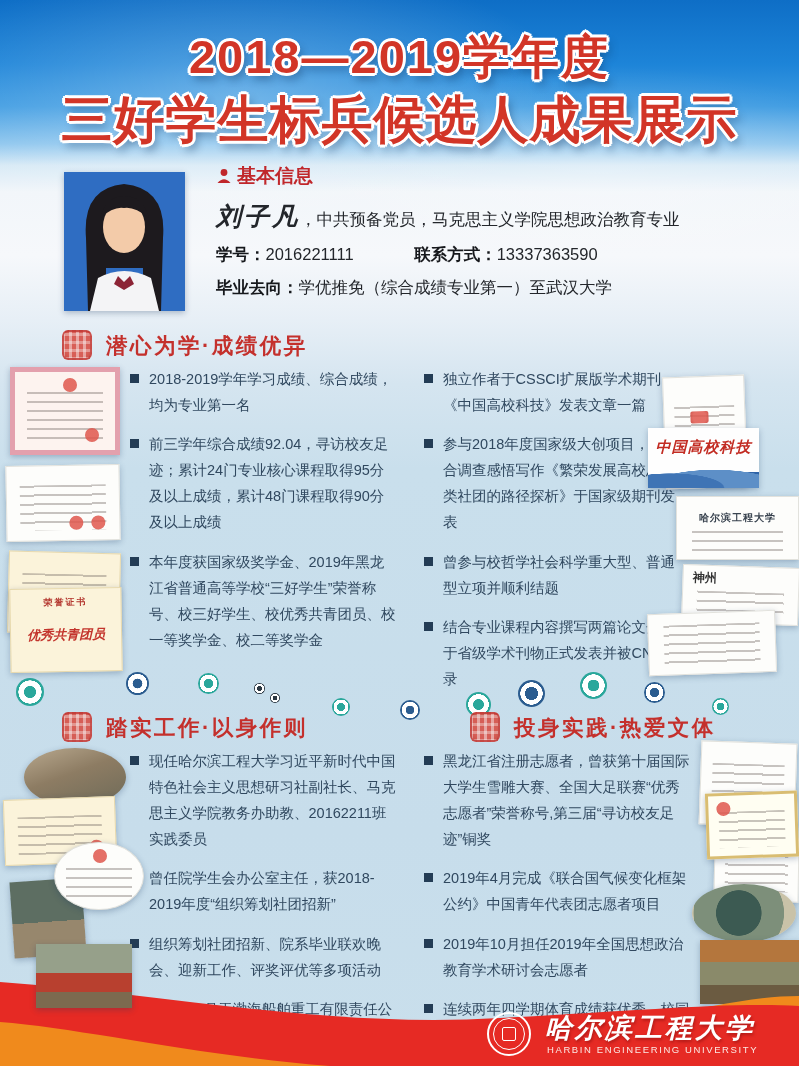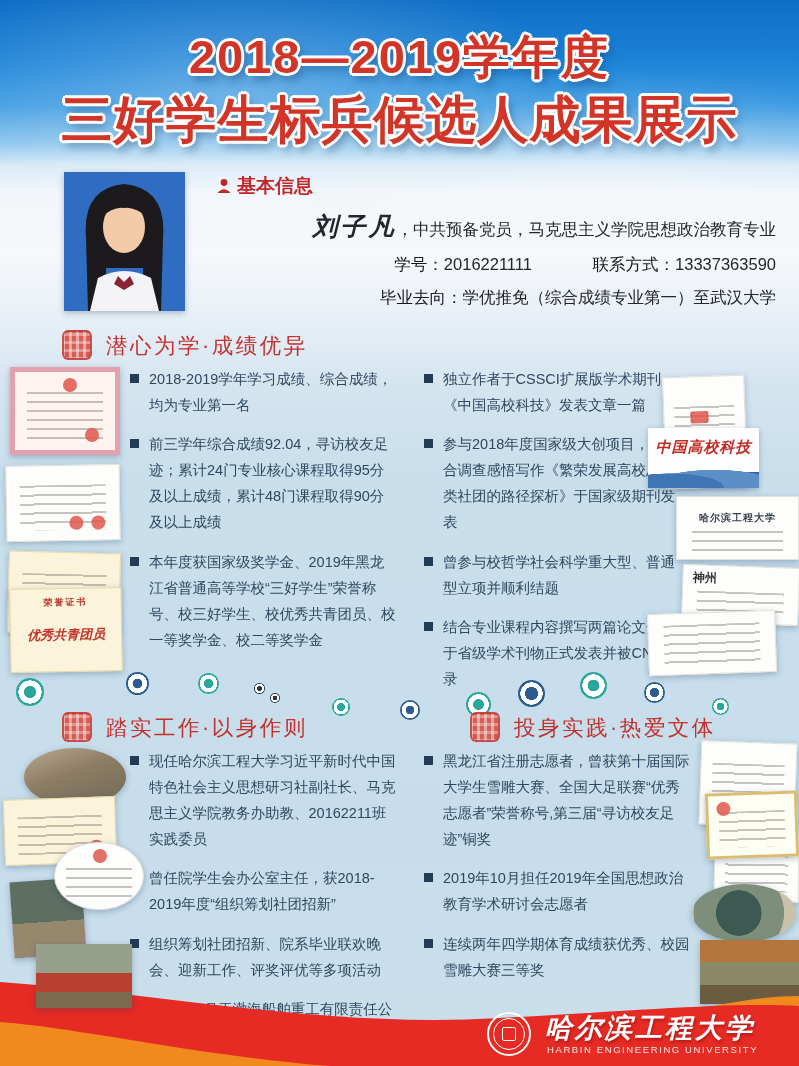--- a/index.html
+++ b/index.html
@@ -22,31 +22,31 @@
     letter-spacing:2px;
     text-shadow:-2px -2px 0 #fff, 2px -2px 0 #fff, -2px 2px 0 #fff, 2px 2px 0 #fff,
       0 -3px 0 #fff, 0 3px 0 #fff, -3px 0 0 #fff, 3px 0 0 #fff, 4px 6px 8px rgba(10,40,80,.45);
   }
   .title-1{ top:26px; font-size:47px; }
   .title-2{ top:86px; font-size:51px; letter-spacing:1px; }
 
   
   .photo{ position:absolute; left:64px; top:172px; width:121px; height:139px;
     box-shadow:0 2px 6px rgba(20,50,90,.3); }
-  .info{ position:absolute; left:216px; top:173px; width:560px; color:#23262b;text-align:right; }
+  .info{ position:absolute; left:216px; top:163px; width:560px; color:#23262b; }
   .info-head{ display:flex; align-items:center; gap:5px; color:#c0272b; font-weight:bold; font-size:19px; }
   .info-line{ margin-top:11px; font-size:16.5px; }
   .info-name{ font-family:"DejaVu Serif","Liberation Serif",serif; font-style:italic; font-weight:bold;
     font-size:25px; letter-spacing:3px; }
-  .lbl{ font-weight:normal; color:#16181c; }
+  .lbl{ font-weight:bold; color:#16181c; }
   .pair-gap{ display:inline-block; width:56px; }
 
   
   .sec-head{ position:absolute; display:flex; align-items:center; gap:14px; }
-  .sec-title{ color:#c4302c; font-size:21.5px; font-weight:normal; letter-spacing:2.5px; }
+  .sec-title{ color:#c4302c; font-size:21.5px; font-weight:bold; letter-spacing:2.5px; }
   .seal{ position:relative; width:30px; height:30px; border-radius:6px; flex:0 0 30px;
     background:
       repeating-linear-gradient(90deg, rgba(255,255,255,.45) 0 3px, rgba(255,255,255,0) 3px 7px),
       repeating-linear-gradient(0deg, rgba(255,255,255,.35) 0 3px, rgba(255,255,255,0) 3px 8px),
       radial-gradient(circle at 50% 45%, #d8544a 0 60%, #c23a32 100%);
     box-shadow:inset 0 0 0 2px rgba(190,40,35,.8); opacity:.92; }
 
   
   .bullets{ position:absolute; list-style:none; font-size:14.5px; line-height:1.8; color:#30485f; }
   .bullets li{ display:flex; gap:10px; margin-bottom:13px; }
@@ -271,20 +271,24 @@
     <span class="sec-title">投身实践·热爱文体</span>
   </div>
 
   <ul class="bullets" style="left:424px; top:748px; width:268px;">
     <li>
         <span class="sq"></span>
         <span>黑龙江省注册志愿者，曾获第十届国际大学生雪雕大赛、全国大足联赛“优秀志愿者”荣誉称号,第三届“寻访校友足迹”铜奖</span>
       </li>
     <li>
         <span class="sq"></span>
+        <span>2019年4月完成《联合国气候变化框架公约》中国青年代表团志愿者项目</span>
+      </li>
+    <li>
+        <span class="sq"></span>
         <span>2019年10月担任2019年全国思想政治教育学术研讨会志愿者</span>
       </li>
     <li>
         <span class="sq"></span>
         <span>连续两年四学期体育成绩获优秀、校园雪雕大赛三等奖</span>
       </li>
   </ul>
 
   <div class="thumb cert-white" style="left:700px; top:742px; width:96px; height:84px; transform:rotate(2deg);">
     <div class="tx"></div>

